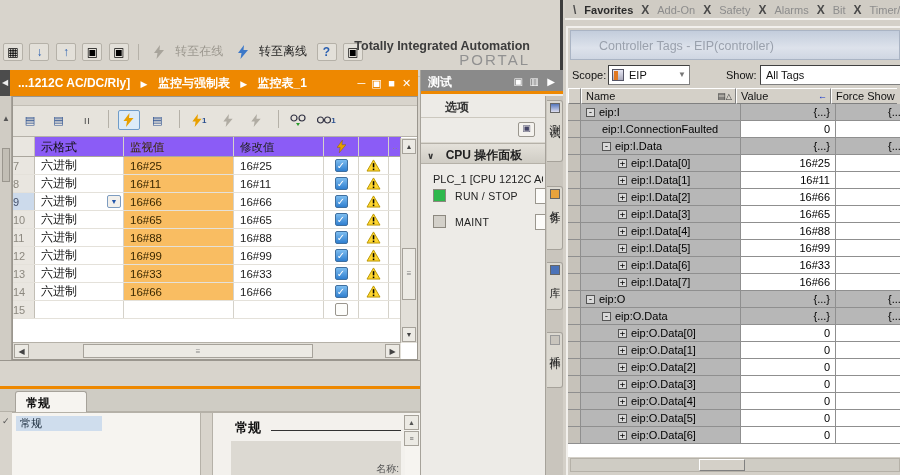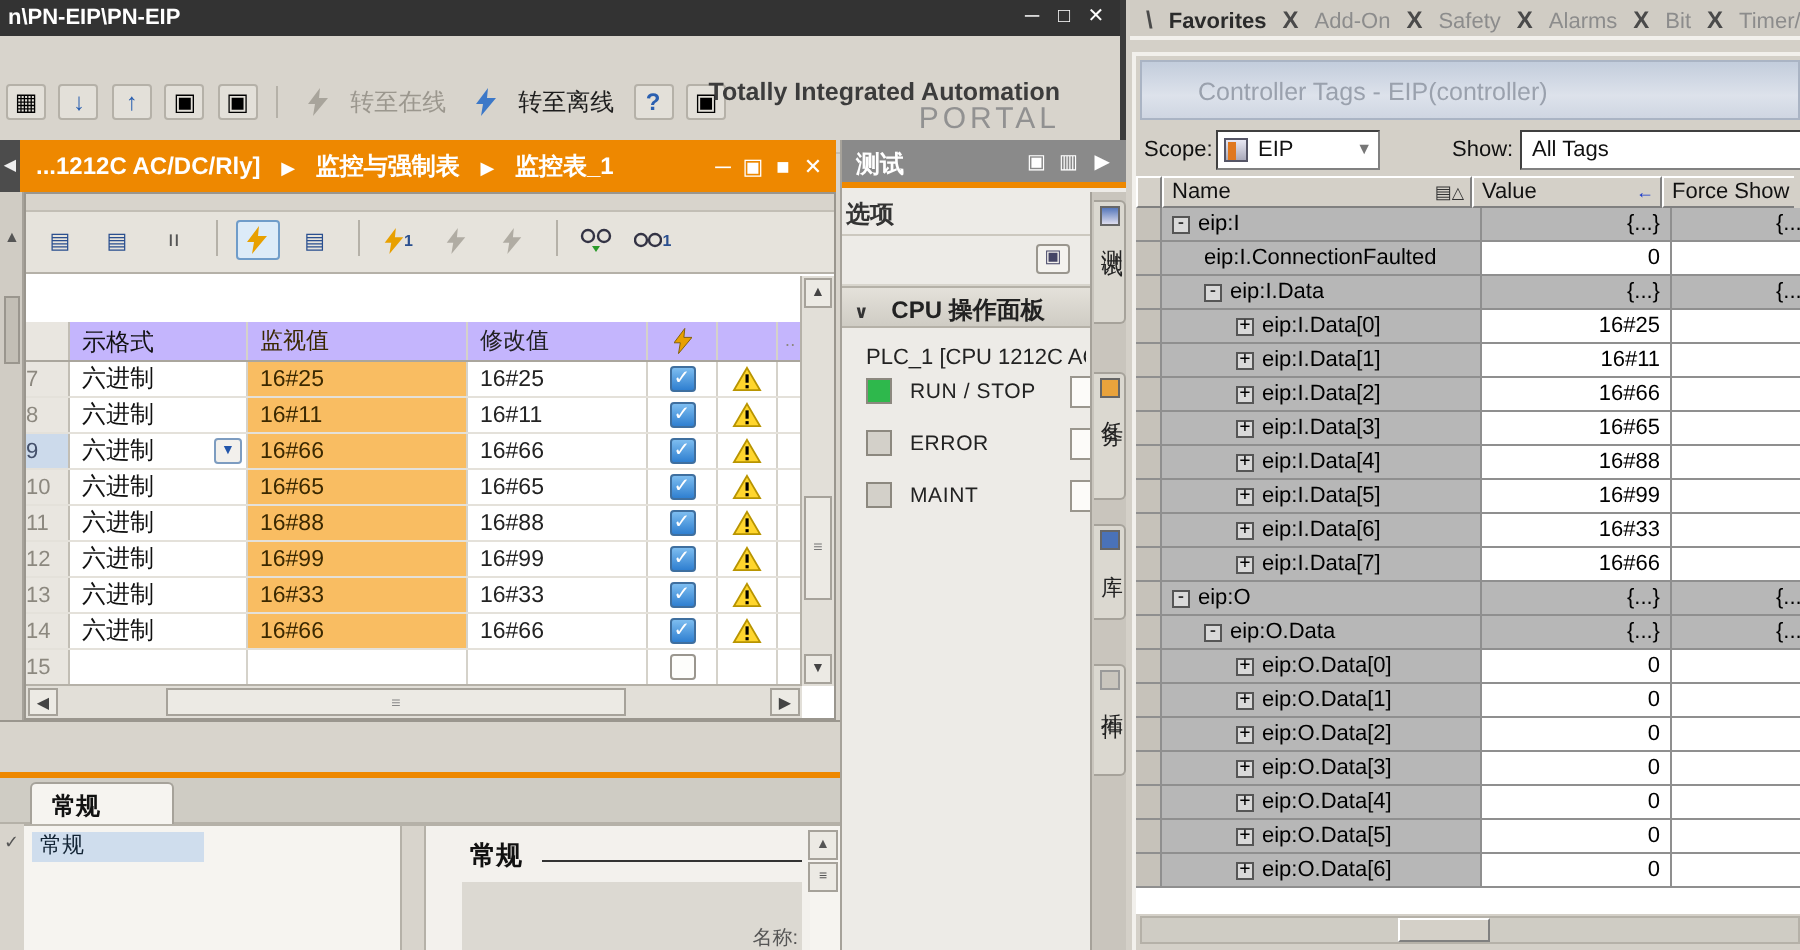--- a/index.html
+++ b/index.html
@@ -44,21 +44,21 @@
 
   
   .watch{position:absolute;left:12px;top:96px;width:406px;height:264px;background:#fff;border:1px solid #9a968e;}
   .wgap{height:9px;background:#d8d4cc;border-bottom:1px solid #c2beb5;}
   .wtool{height:31px;background:#e6e3dc;border-bottom:1px solid #b5b1a8;padding:4px 4px 0 6px;}
   .wico{display:inline-flex;align-items:center;justify-content:center;width:22px;height:20px;
     margin-right:2px;font-size:11px;color:#2a4f8f;vertical-align:top;}
   .wico.sel{background:#dcebf8;border:1px solid #6f9cc9;border-radius:2px;}
   .wsep{display:inline-block;width:1px;height:18px;background:#b5b1a8;margin:0 4px;vertical-align:top;}
   .whead,.wrow{display:flex;width:388px;}
-  .whead{height:20px;background:#c4b5fd;border-bottom:1px solid #aaa69d;font-size:12px;color:#333;margin-top:24px;}
+  .whead{height:20px;background:#8b5cf6;border-bottom:1px solid #aaa69d;font-size:12px;color:#333;}
   .whead .wc{line-height:20px;}
   .wc{border-right:1px solid #d5d2ca;overflow:hidden;white-space:nowrap;position:relative;}
   .wc.num{width:22px;text-align:center;background:#e9e6e0;color:#8c887f;font-size:11px;border-right:1px solid #c2beb5;}
   .wc.fmt{width:89px;padding-left:6px;font-size:12px;color:#111;}
   .wc.mon{width:110px;padding-left:6px;font-size:11.5px;color:#3a2800;}
   .wc.mod{width:90px;padding-left:6px;font-size:11.5px;color:#222;}
   .wc.chk{width:35px;display:flex;align-items:center;justify-content:center;}
   .wc.wrn{width:30px;display:flex;align-items:center;justify-content:center;}
   .wc.nar{width:12px;border-right:none;color:#8c887f;font-size:8px;text-align:center;}
   .wrow{height:18px;background:#fff;border-bottom:1px solid #e4e1da;align-items:stretch;}
@@ -80,21 +80,21 @@
   .whscroll .sa{position:absolute;top:1px;width:15px;height:14px;background:#eceae4;border:1px solid #a6a29a;
     font-size:8px;text-align:center;line-height:13px;color:#444;}
   .whscroll .sth{position:absolute;left:70px;top:1px;width:230px;height:14px;background:#eceae4;border:1px solid #a6a29a;
     font-size:8px;text-align:center;line-height:13px;color:#888;}
 
   
   .test{position:absolute;left:420px;top:70px;width:143px;height:405px;background:#edebe7;border-left:1px solid #a6a29a;}
   .test-header{height:24px;background:#8a8a8a;color:#fff;font-weight:bold;font-size:12px;
     line-height:24px;padding-left:7px;border-bottom:3px solid #ee8800;position:relative;}
   .th-ic{position:absolute;top:0;font-size:10px;font-weight:normal;}
-  .test-options{height:24px;font-size:12px;font-weight:bold;color:#333;padding:5px 0 0 2px;border-bottom:1px solid #ccc8bf;}
+  .test-options{height:24px;font-size:12px;font-weight:bold;color:#333;padding:5px 0 0 24px;border-bottom:1px solid #ccc8bf;}
   .test-btnrow{height:25px;position:relative;border-bottom:1px solid #d8d5cd;}
   .tp-btn{position:absolute;right:28px;top:4px;width:17px;height:15px;background:#f4f2ee;
     border:1px solid #9a968e;border-radius:2px;font-size:9px;text-align:center;color:#446;}
   .cpu-header{height:21px;background:linear-gradient(#e4e1da,#cfccc4);border-top:1px solid #b5b1a8;
     border-bottom:1px solid #b5b1a8;font-size:12px;font-weight:bold;color:#222;padding:3px 0 0 6px;}
   .cpu-header .chev{font-size:9px;margin-right:8px;color:#333;}
   .plc-label{font-size:11px;color:#222;padding:9px 0 0 12px;white-space:nowrap;overflow:hidden;width:122px;}
   #led-rows{margin-top:0;}
   .ledrow{position:relative;height:26px;}
   .led{position:absolute;left:12px;top:4px;width:13px;height:13px;border:1px solid #8c887f;}
@@ -208,26 +208,20 @@
   .g-up::before{content:"▲";} .g-dn::before{content:"▼";} .g-lf::before{content:"◀";} .g-rt::before{content:"▶";}
   .g-eq::before{content:"≡";}
   .g-chev::before{content:"∨";}
   .g-pane::before{content:"▥";}
 </style>
 </head>
 <body>
 
 <div id="tia">
 
-  <div class="tia-titlebar">
-    <span>n\PN-EIP\PN-EIP</span>
-    <span class="tia-ctrls">
-      <span class="g-min"></span><span class="g-sq"></span><span class="g-x"></span>
-    </span>
-  </div>
 
   <div class="tia-menubar" id="tia-menu"><span class="menu-item">工具(T)</span><span class="menu-item">窗口(W)</span><span class="menu-item">帮助(H)</span></div>
 
   <div class="tia-toolbar">
     <span class="tbi box">▦</span>
     <span class="tbi box" style="color:#2a5fb0;font-weight:bold;">↓</span>
     <span class="tbi box" style="color:#2a5fb0;font-weight:bold;">↑</span>
     <span class="tbi box">▣</span>
     <span class="tbi box">▣</span>
     <span class="tbsep"></span>
@@ -510,25 +504,20 @@
     </div>
     <div class="plc-label">PLC_1 [CPU 1212C AC</div>
     <div id="led-rows">
         <div class="ledrow">
           <span class="led" style="background: rgb(46, 184, 76);"></span>
           <span class="ledlabel">RUN / STOP</span>
           <span class="ledbtn"></span>
         </div>
         <div class="ledrow">
           <span class="led" style="background: rgb(211, 208, 201);"></span>
-          <span class="ledlabel">ERROR</span>
-          <span class="ledbtn"></span>
-        </div>
-        <div class="ledrow">
-          <span class="led" style="background: rgb(211, 208, 201);"></span>
           <span class="ledlabel">MAINT</span>
           <span class="ledbtn"></span>
         </div>
       </div>
   </div>
 
   <div class="sidetabs" id="side-tabs">
       <div class="stab stab0">
         <span class="sticon ic0"></span>
         <span class="stlabel">测试</span>

